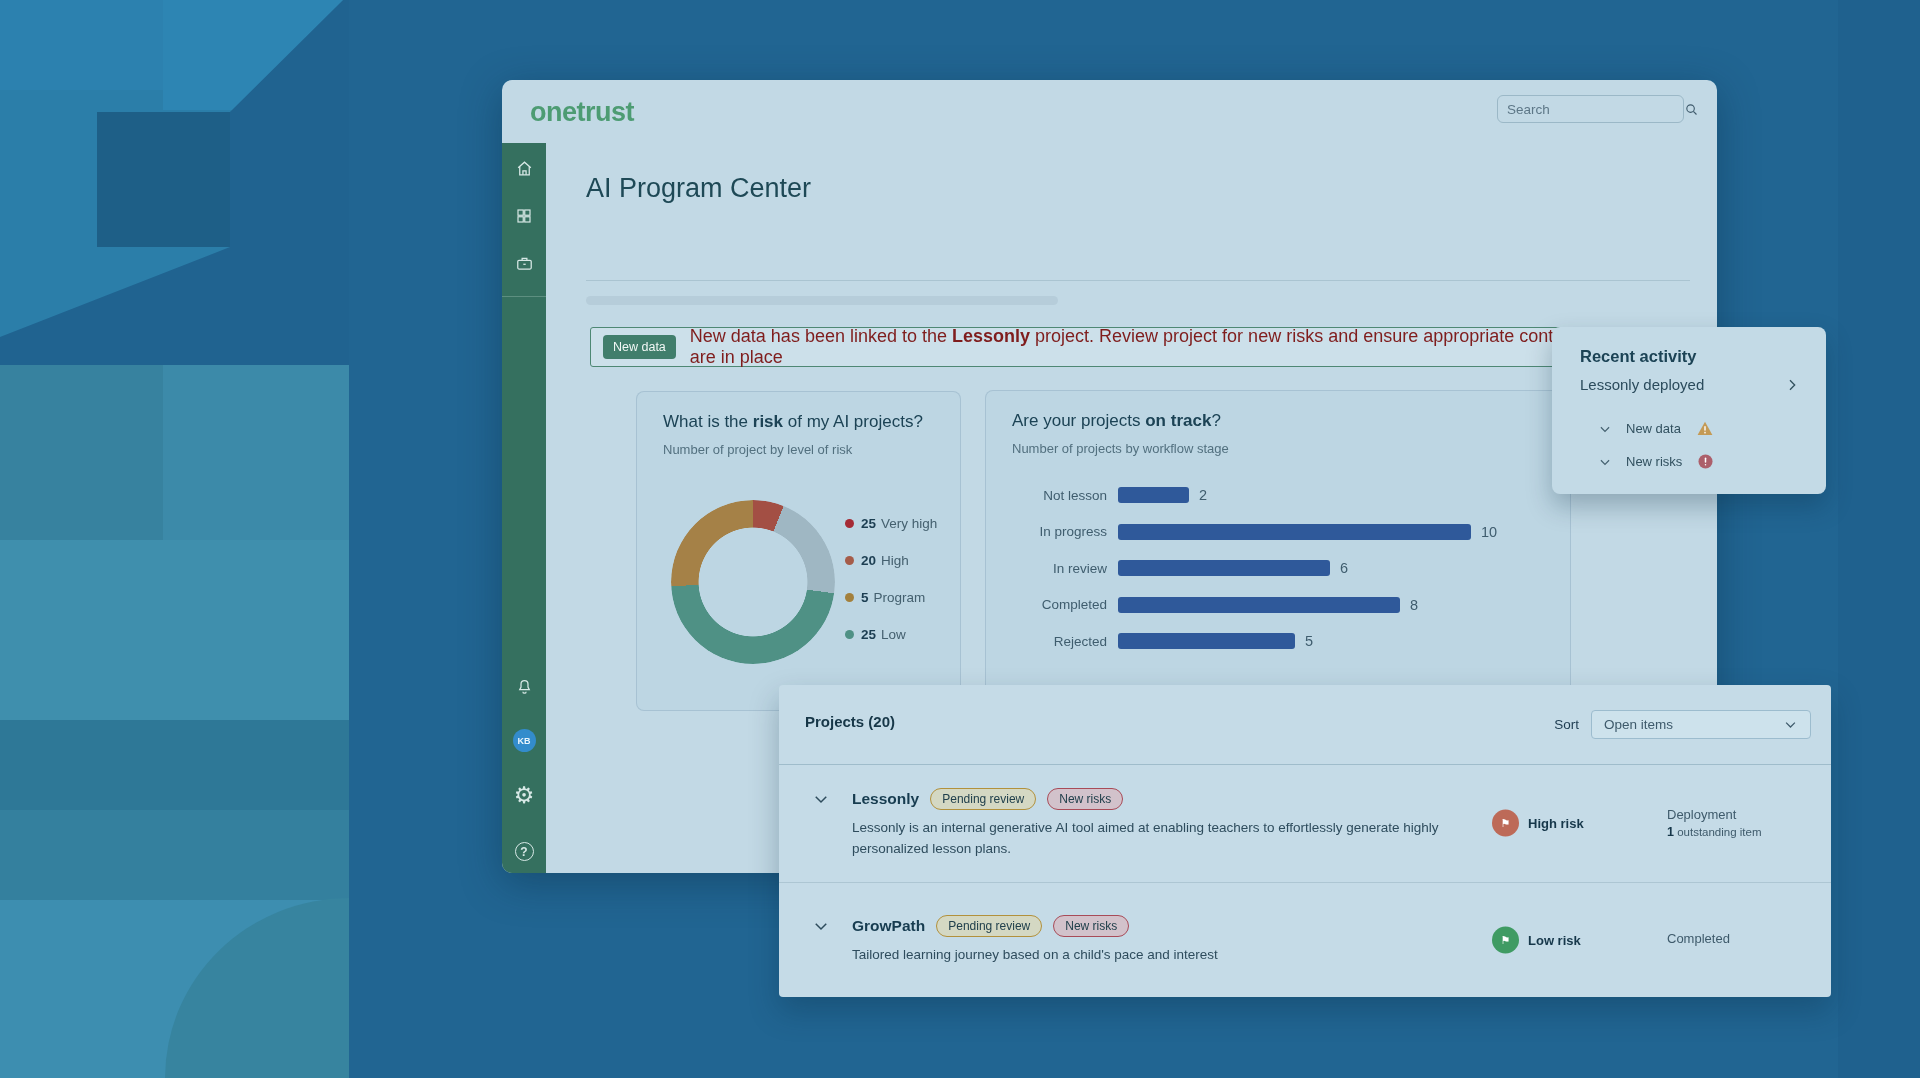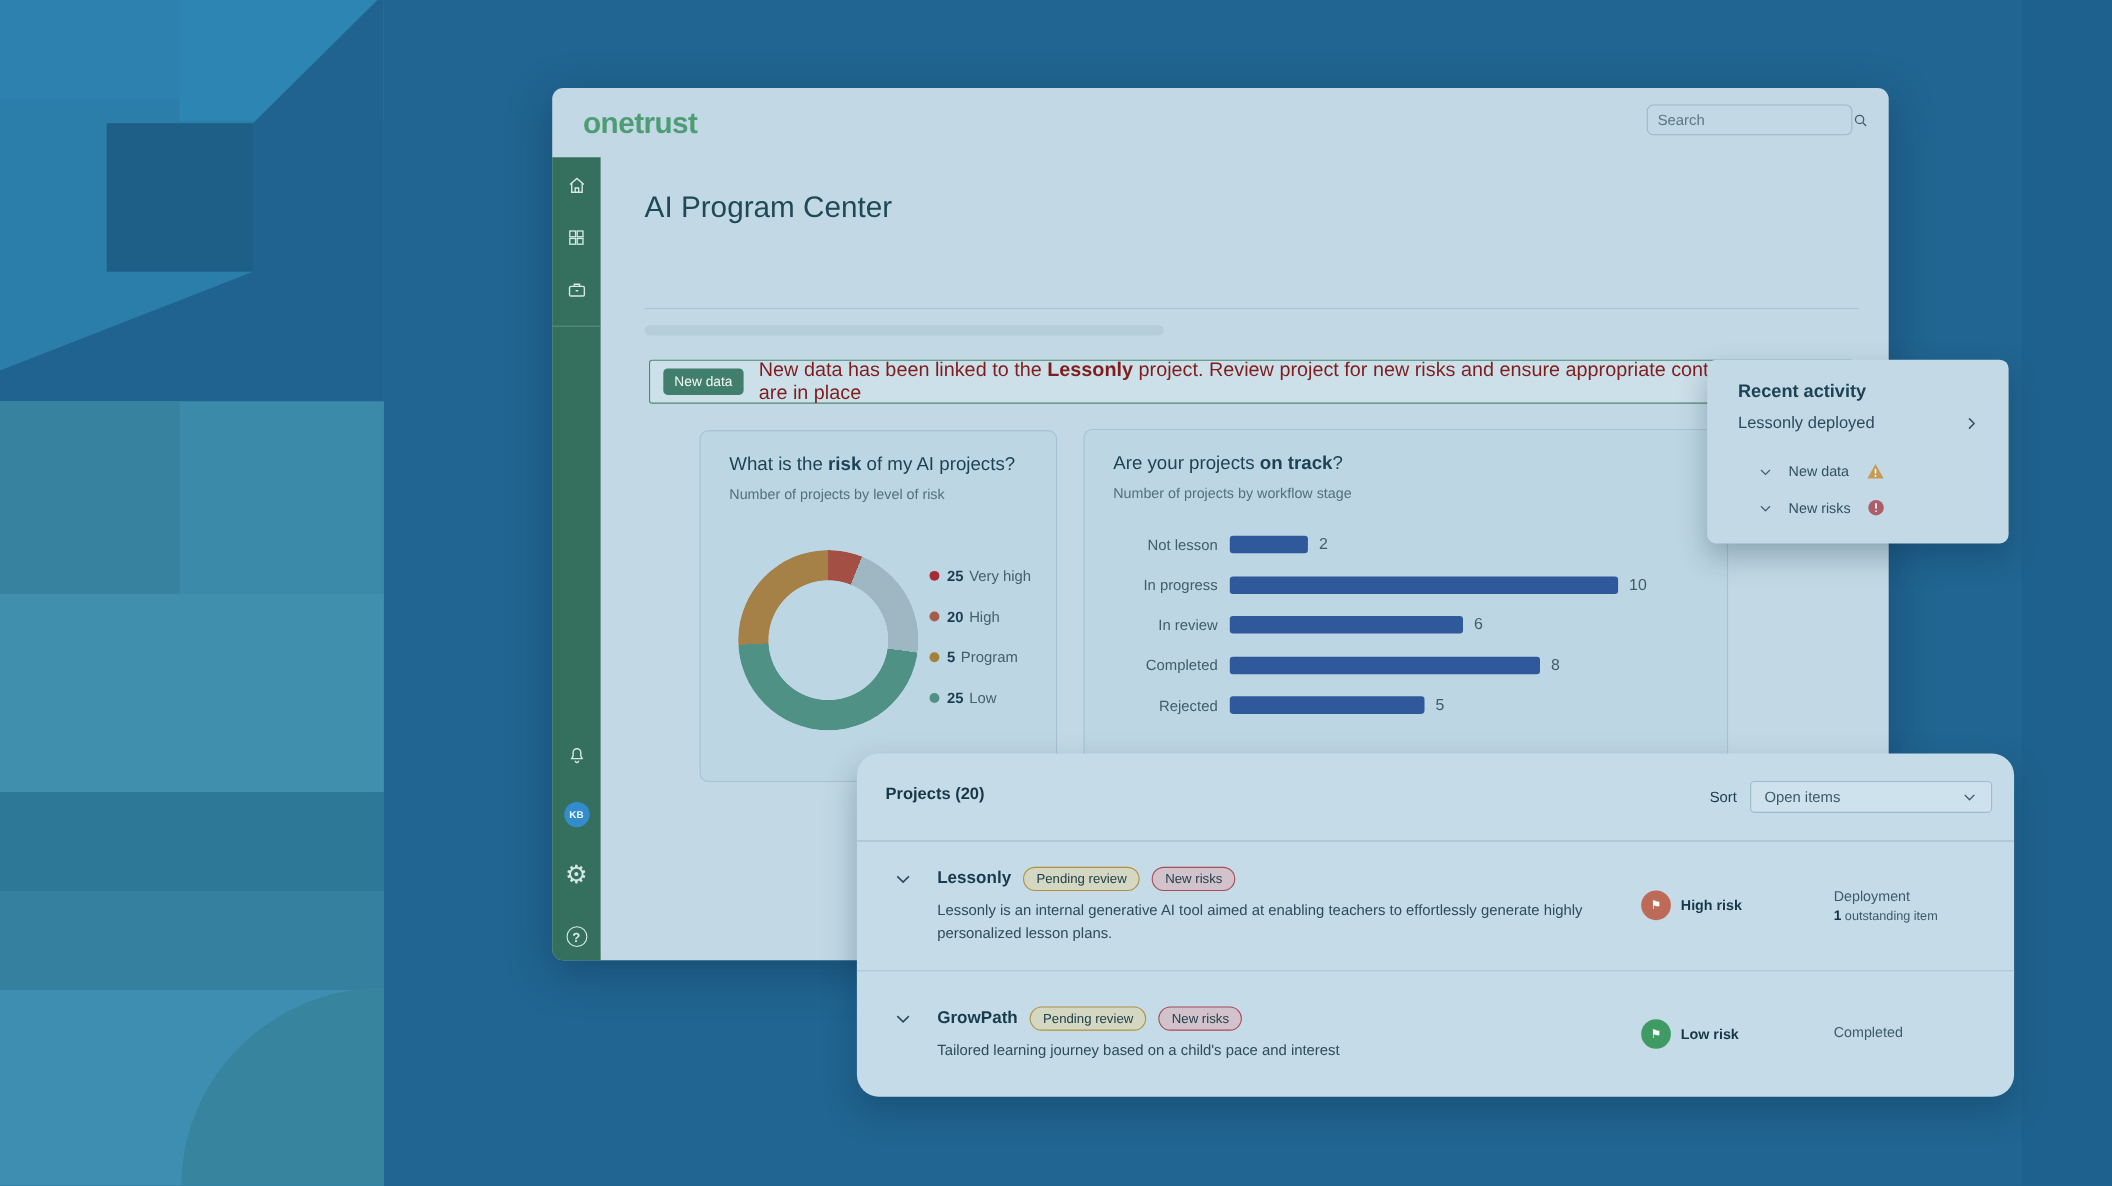--- a/index.html
+++ b/index.html
@@ -84,21 +84,21 @@
   .recent { position:absolute; left:1552px; top:327px; width:274px; height:167px; background:#c3dae6;
     border-radius:8px; box-shadow:0 12px 26px rgba(8,40,62,.28); }
   .recent-title { position:absolute; left:28px; top:20px; font-size:16.5px; font-weight:600; color:#1c4355; }
   .recent-item { position:absolute; left:28px; top:49px; font-size:15px; color:#2b4b5c; }
   .recent-chev { position:absolute; right:26px; top:50px; cursor:pointer; }
   .recent-row { position:absolute; left:46px; display:flex; align-items:center; font-size:13px; color:#31505f; }
   .recent-row .rlabel { margin-left:14px; }
   .recent-row .ricon { margin-left:16px; display:flex; }
 
   .projects { position:absolute; left:779px; top:685px; width:1052px; height:312px; background:#c5dbe7;
-    border-radius:20px; box-shadow:0 14px 30px rgba(8,40,62,.28); }
+    border-radius:4px; box-shadow:0 14px 30px rgba(8,40,62,.28); }
   .proj-title { position:absolute; left:26px; top:28px; font-size:15px; font-weight:700; color:#173748; }
   .proj-sort { position:absolute; right:20px; top:25px; display:flex; align-items:center; gap:12px; }
   .sort-label { font-size:13.5px; font-weight:500; color:#1d3b50; }
   .sort-select { width:220px; height:29px; border:1px solid #9cbcce; border-radius:4px; background:#cde2ec;
     display:flex; align-items:center; justify-content:space-between; padding:0 12px; cursor:pointer; }
   .sort-value { font-size:13.5px; color:#3e5a6b; }
   .proj-hdiv { position:absolute; left:0; top:79px; width:100%; height:1px; background:#9fbccb; }
 
   .prow { position:absolute; left:0; width:100%; display:flex; align-items:center; }
   .prow1 { top:80px; height:116px; }
@@ -203,21 +203,21 @@
     <div class="skeleton"></div>
 
     <div class="banner">
       <span class="banner-badge">New data</span>
       <span class="banner-text"><span>New data has been linked to the </span><b>Lessonly</b><span> project. Review project for new risks and ensure appropriate controls are in place</span></span>
       <span class="banner-action">Review project</span>
     </div>
 
     <div class="card card-risk">
       <div class="card-title"><span>What is the </span><b>risk</b><span> of my AI projects?</span></div>
-      <div class="card-sub">Number of projects by level of risk</div>
+      <div class="card-sub">Number of project by level of risk</div>
       <div class="donut" id="donut" style="background: conic-gradient(rgb(163, 79, 68) 0deg, rgb(163, 79, 68) 22deg, rgb(159, 183, 195) 22deg, rgb(159, 183, 195) 98deg, rgb(79, 145, 133) 98deg, rgb(79, 145, 133) 267deg, rgb(165, 129, 71) 267deg, rgb(165, 129, 71) 360deg);"></div>
       <div class="legend">
         <div class="legend-row">
           <span class="dot" style="background-color: rgb(165, 43, 53);"></span>
           <span class="lv">25</span>
           <span class="ll">Very high</span>
         </div>
         <div class="legend-row">
           <span class="dot" style="background-color: rgb(165, 92, 73);"></span>
           <span class="lv">20</span>

